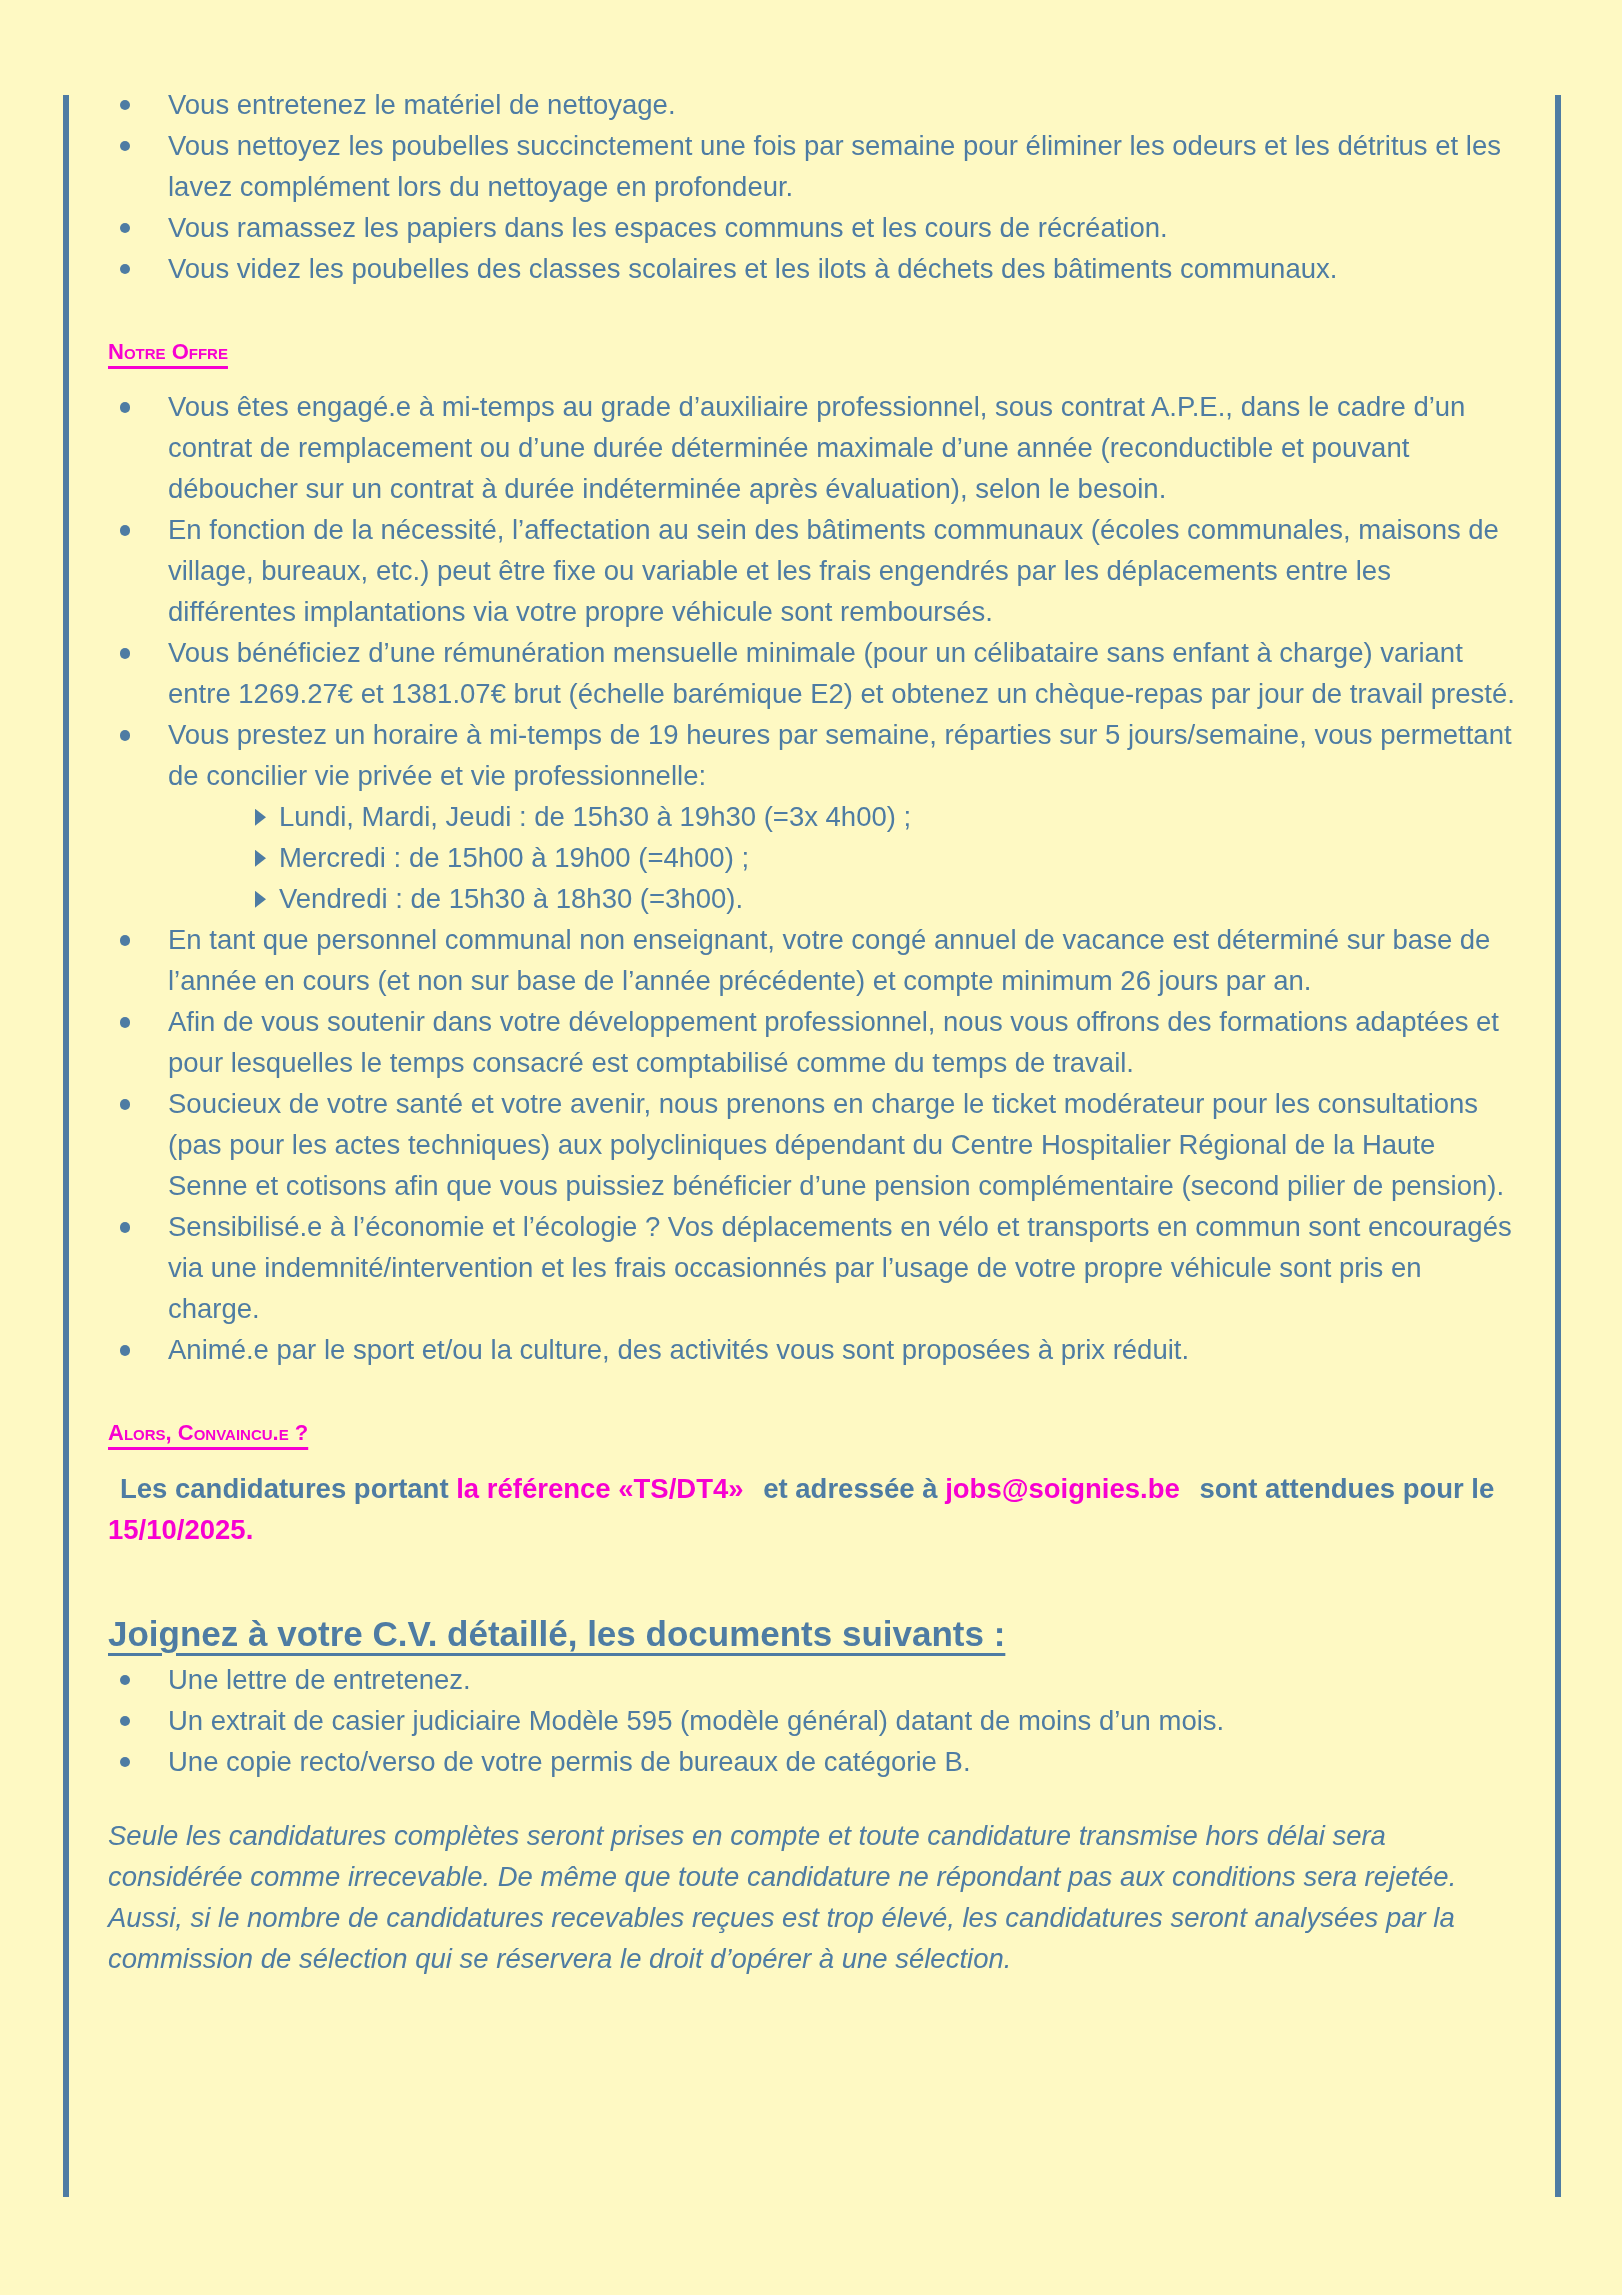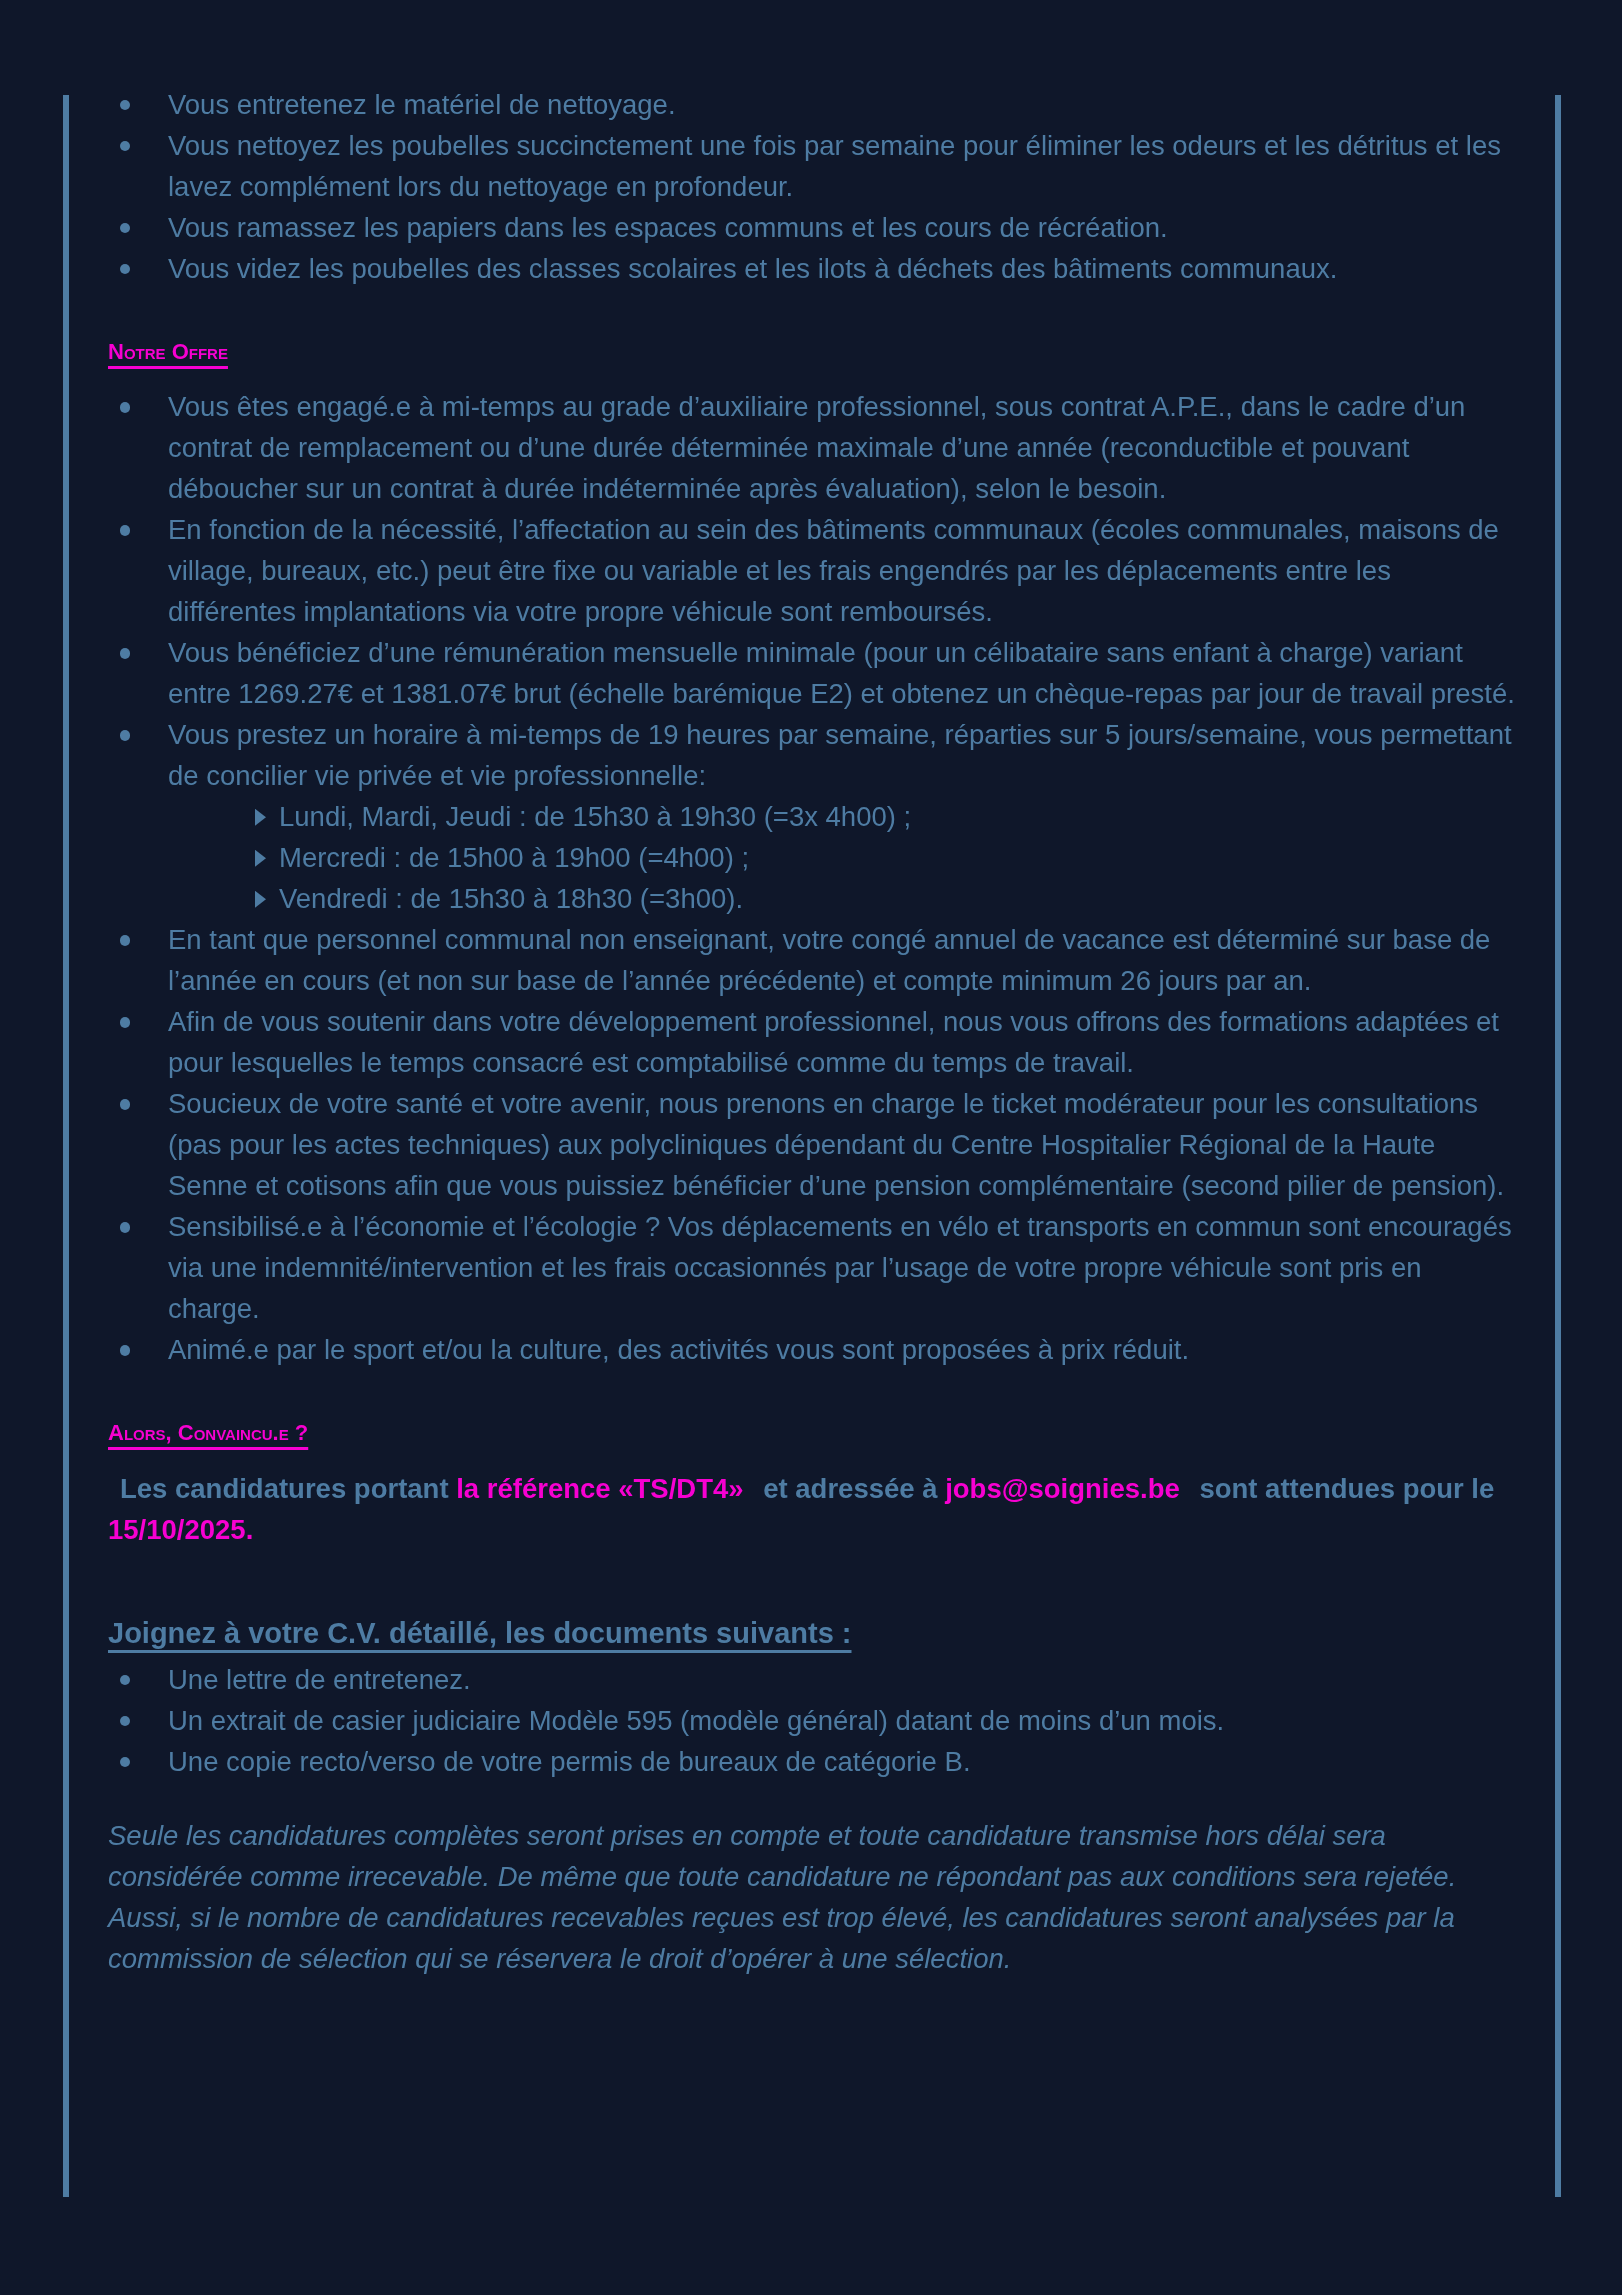--- a/index.html
+++ b/index.html
@@ -1,20 +1,20 @@
 <!DOCTYPE html>
 <html lang="fr" style="font-size:10.5px"><head>
 <meta charset="utf-8">
 <style>
   html, body { margin: 0; padding: 0; background: #ffffff; }
   .page {
     position: relative;
     width: 1623px;
     height: 2295px;
-    background: #0f172a;
+    background: #fef9c3;
     font-family: "Liberation Sans", sans-serif;
     overflow: hidden;
   }
   .vline {
     position: absolute;
     top: 95px;
     width: 5.9px;
     height: 2102px;
     background: #4e7ca3;
   }
@@ -76,21 +76,21 @@
   }
   .apply-par {
     margin: 10.5px 0 0 0;
     font-weight: bold;
   }
   .seg-blue    { color: #4e7ca3; margin-left: 12px; }
   .seg-magenta { color: #f700d1; }
 
   .docs-heading {
     margin: 63px 0 5.2px 0;
-    font-size: 29px;
+    font-size: 35px;
     line-height: 41px;
     font-weight: bold;
     color: #4e7ca3;
     text-decoration: underline;
     text-decoration-thickness: 2.6px;
     text-underline-offset: 6.5px;
   }
   .disclaimer {
     margin: 33px 0 16px 0;
     font-style: italic;

